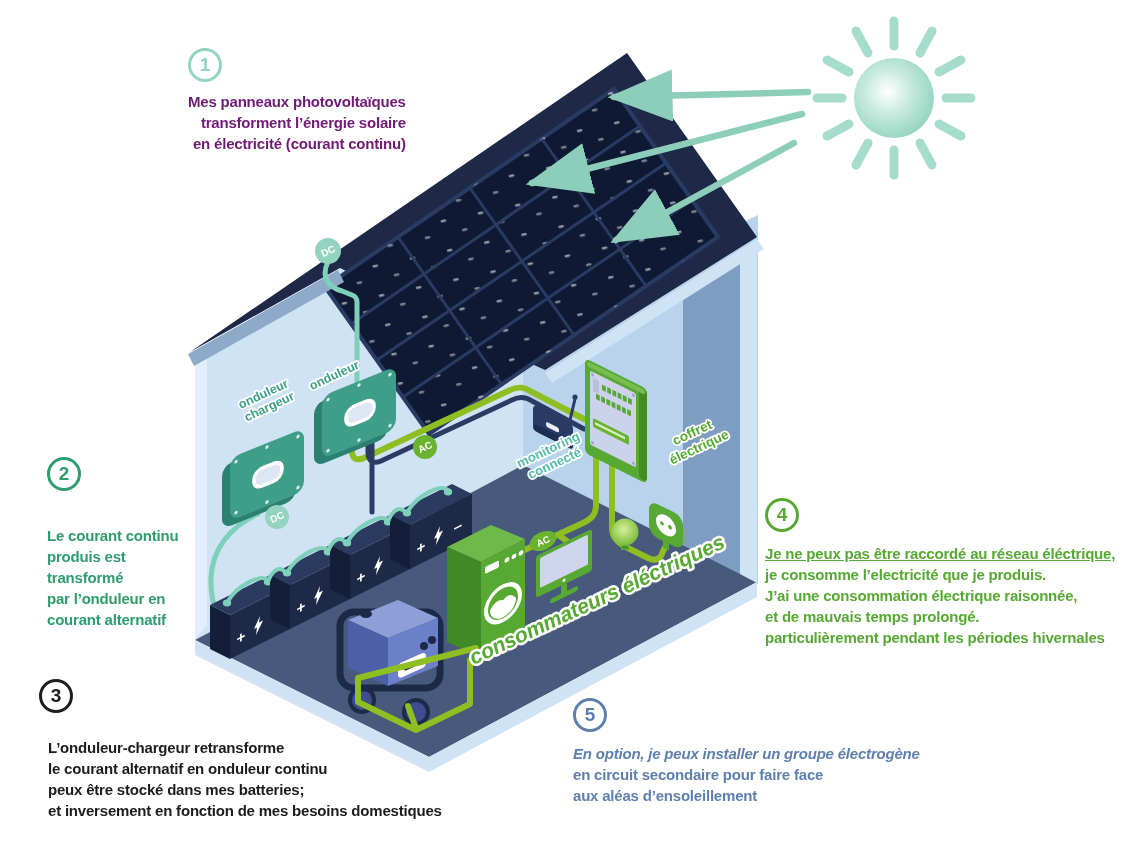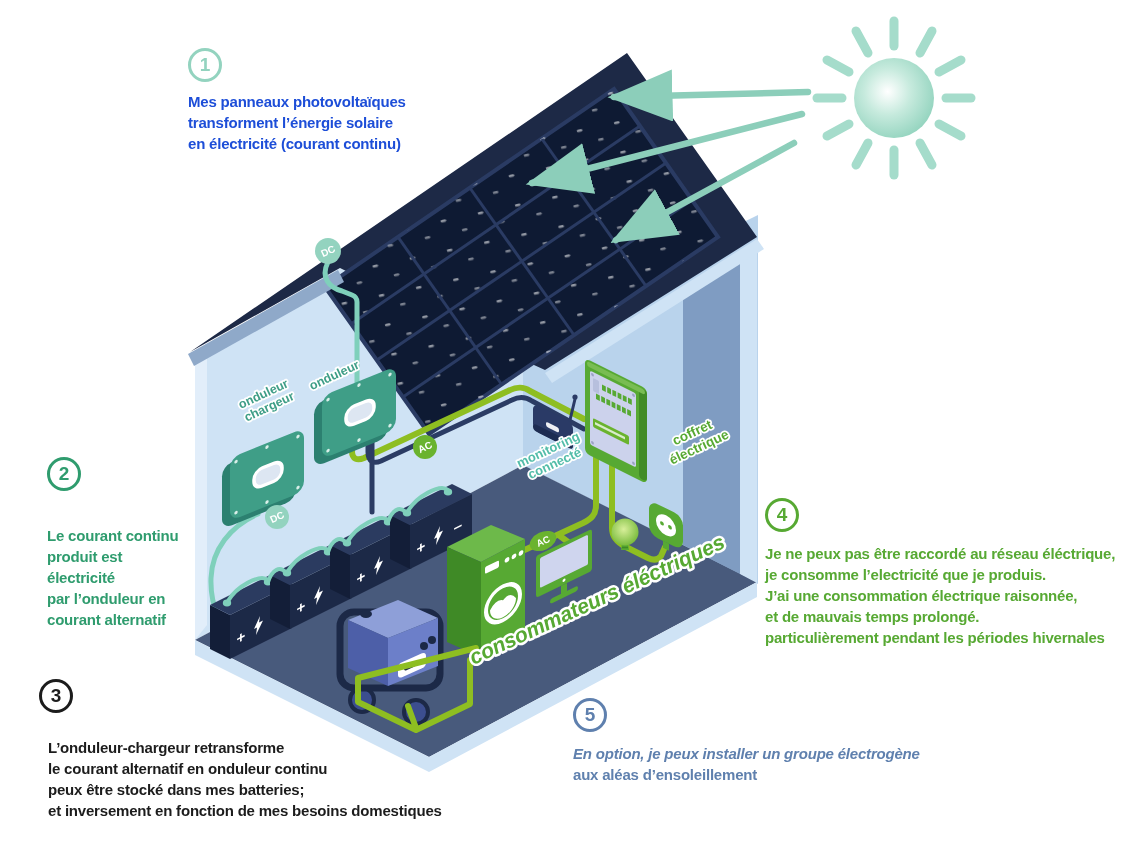--- a/index.html
+++ b/index.html
@@ -263,60 +263,61 @@
 
   <g stroke="#8cceba" stroke-width="6.5" stroke-linecap="round">
     <line x1="808" y1="92" x2="614" y2="97" marker-end="url(#ah)"></line>
     <line x1="802" y1="114" x2="532" y2="183" marker-end="url(#ah)"></line>
     <line x1="794" y1="143" x2="616" y2="240" marker-end="url(#ah)"></line>
   </g>
 </svg>
 
 <div class="note" style="left:188px;top:48px;">
   <div class="num" style="border-color: rgb(147, 211, 191); color: rgb(147, 211, 191);">1</div>
-  <div class="txt" style="color: #1d4ed8;">
+  <div class="txt" style="color: #701a75; text-align: right;">
     <div style="margin-top:9px;">Mes panneaux photovoltaïques</div>
     <div>transforment l’énergie solaire</div>
     <div>en électricité (courant continu)</div>
   </div>
 </div>
 
 <div class="note" style="left:47px;top:457px;">
   <div class="num" style="border-color: rgb(47, 156, 110); color: rgb(47, 156, 110);">2</div>
   <div class="txt" style="color: rgb(47, 156, 110); margin-top: 34px;">
     <div style="margin-top:9px;">Le courant continu</div>
-    <div>produit est</div>
-    <div>électricité</div>
+    <div>produis est</div>
+    <div>transformé</div>
     <div>par l’onduleur en</div>
     <div>courant alternatif</div>
   </div>
 </div>
 
 <div class="note" style="left:39px;top:679px;">
   <div class="num" style="border-color: rgb(28, 28, 28); color: rgb(28, 28, 28);">3</div>
   <div class="txt" style="padding-left: 9px; color: rgb(28, 28, 28);">
     <div style="margin-top:24px;">L’onduleur-chargeur retransforme</div>
     <div>le courant alternatif en onduleur continu</div>
     <div>peux être stocké dans mes batteries;</div>
     <div>et inversement en fonction de mes besoins domestiques</div>
   </div>
 </div>
 
 <div class="note" style="left:765px;top:498px;">
   <div class="num" style="border-color: rgb(87, 169, 51); color: rgb(87, 169, 51);">4</div>
   <div class="txt" style="color: rgb(87, 169, 51);">
-    <div style="margin-top:11px;">Je ne peux pas être raccordé au réseau éléctrique,</div>
+    <div style="margin-top:11px;text-decoration:underline;">Je ne peux pas être raccordé au réseau éléctrique,</div>
     <div>je consomme l’electricité que je produis.</div>
     <div>J’ai une consommation électrique raisonnée,</div>
     <div>et de mauvais temps prolongé.</div>
     <div>particulièrement pendant les périodes hivernales</div>
   </div>
 </div>
 
 <div class="note" style="left:573px;top:698px;">
   <div class="num" style="border-color: rgb(95, 128, 174); color: rgb(95, 128, 174);">5</div>
   <div class="txt" style="color: rgb(95, 128, 174);">
     <div style="margin-top:11px;font-style:italic;">En option, je peux installer un groupe électrogène</div>
+    <div>en circuit secondaire pour faire face</div>
     <div>aux aléas d’ensoleillement</div>
   </div>
 </div>
 
 </div>
 
 </body></html>

